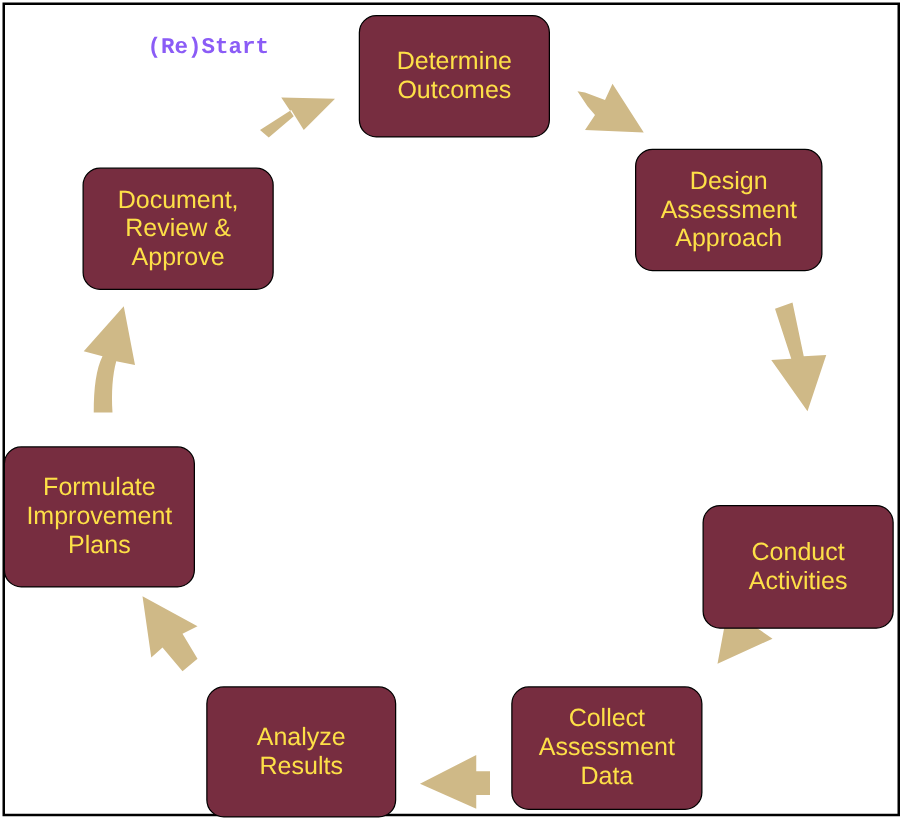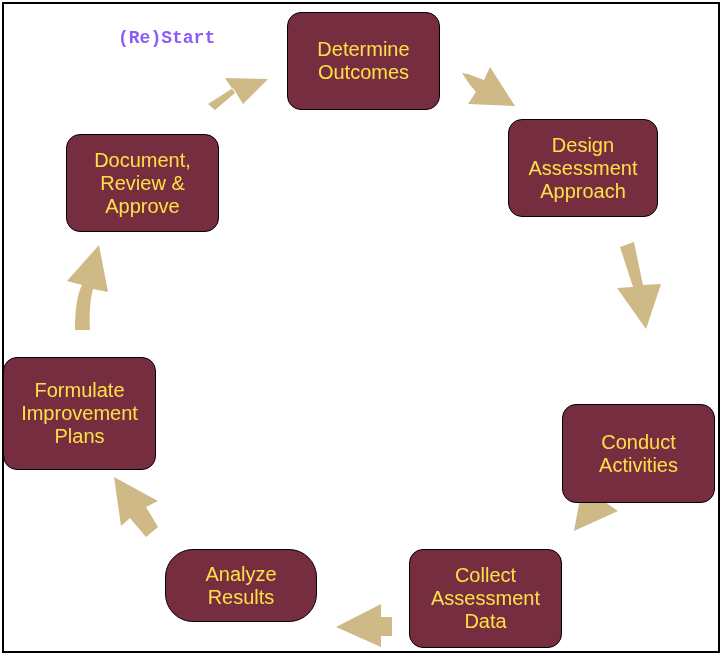--- a/index.html
+++ b/index.html
@@ -42,20 +42,20 @@
 <div class="box" style="left:287px; top:12px; width:153px; height:98px;">Determine
 Outcomes</div>
 <div class="box" style="left:508px; top:119px; width:150px; height:98px;">Design
 Assessment
 Approach</div>
 <div class="box" style="left:562px; top:376px; width:153px; height:99px;margin-top:28px;">Conduct
 Activities</div>
 <div class="box" style="left:409px; top:549px; width:153px; height:99px;">Collect
 Assessment
 Data</div>
-<div class="box" style="left:165px; top:549px; width:152px; height:73px;border-radius:28px;">Analyze
+<div class="box" style="left:165px; top:549px; width:152px; height:105px;">Analyze
 Results</div>
 <div class="box" style="left:3px; top:357px; width:153px; height:113px;">Formulate
 Improvement
 Plans</div>
 <div class="box" style="left:66px; top:134px; width:153px; height:98px;">Document,
 Review &amp;
 Approve</div>
 
 </body></html>

